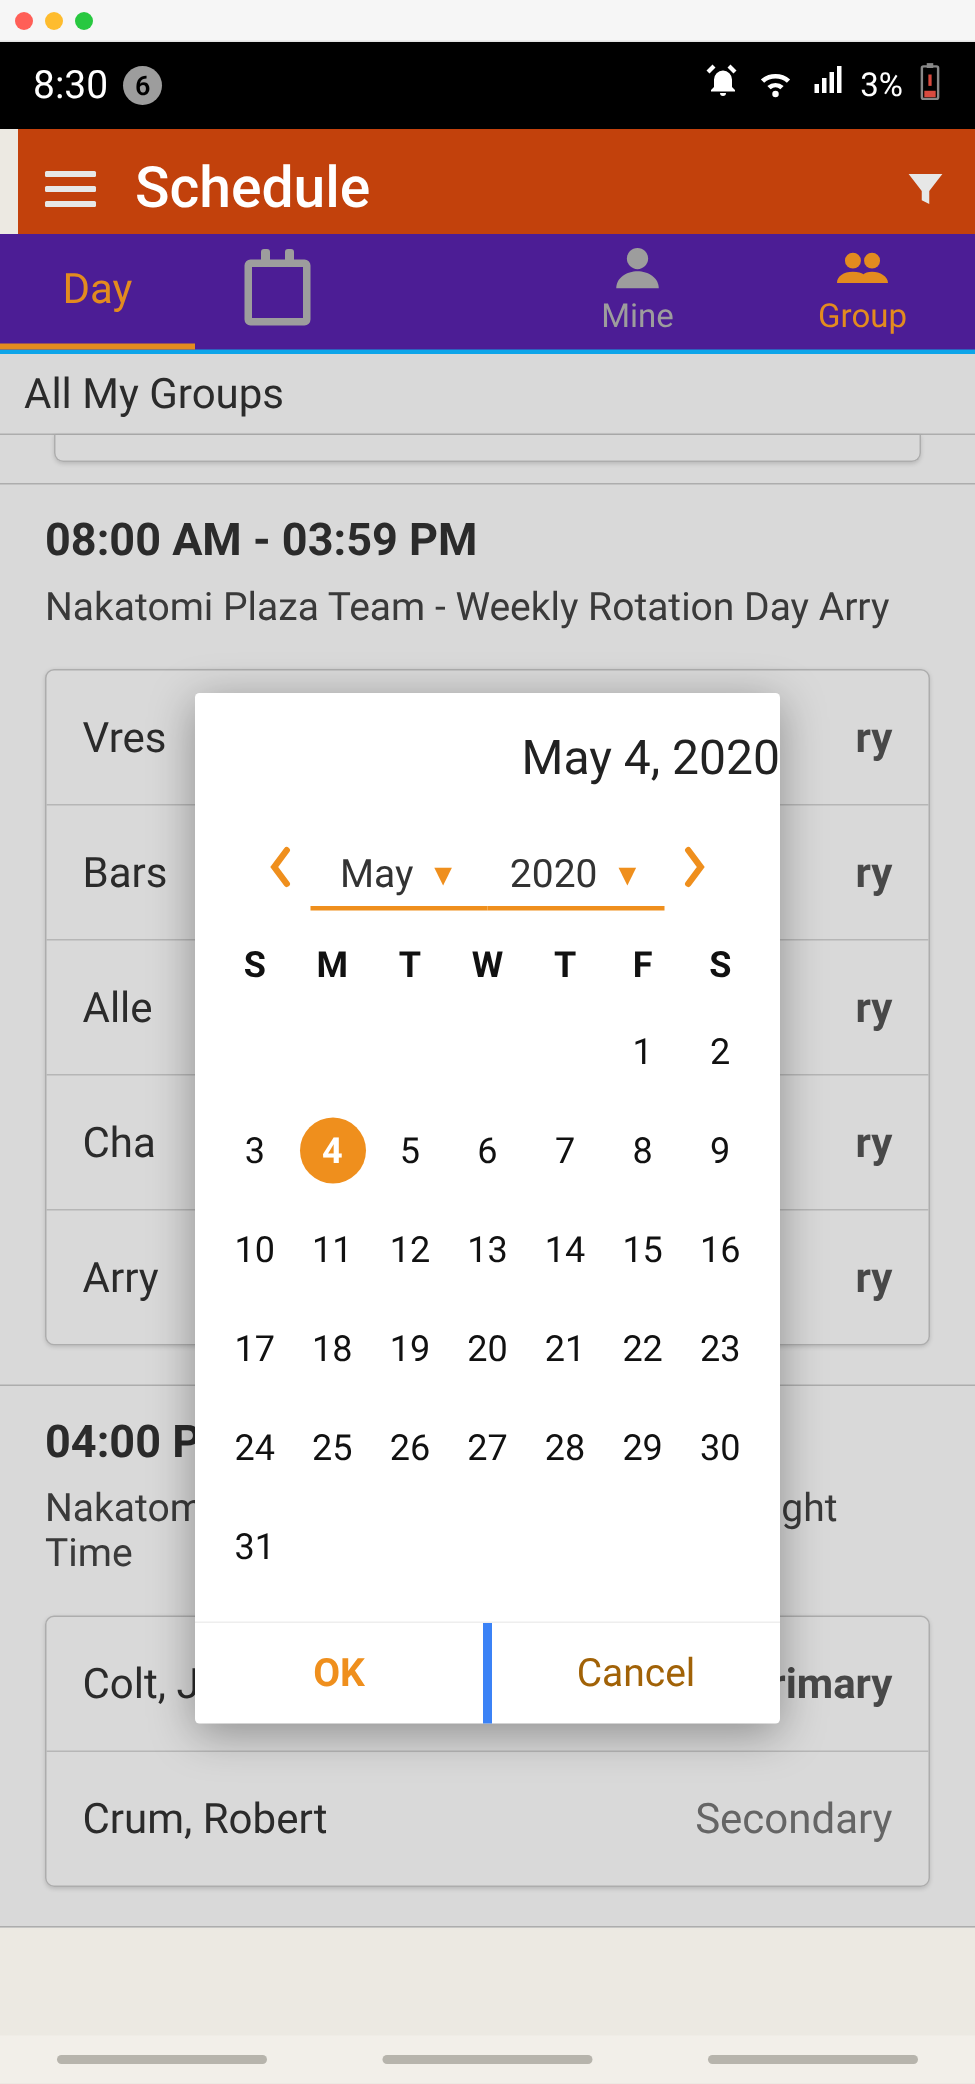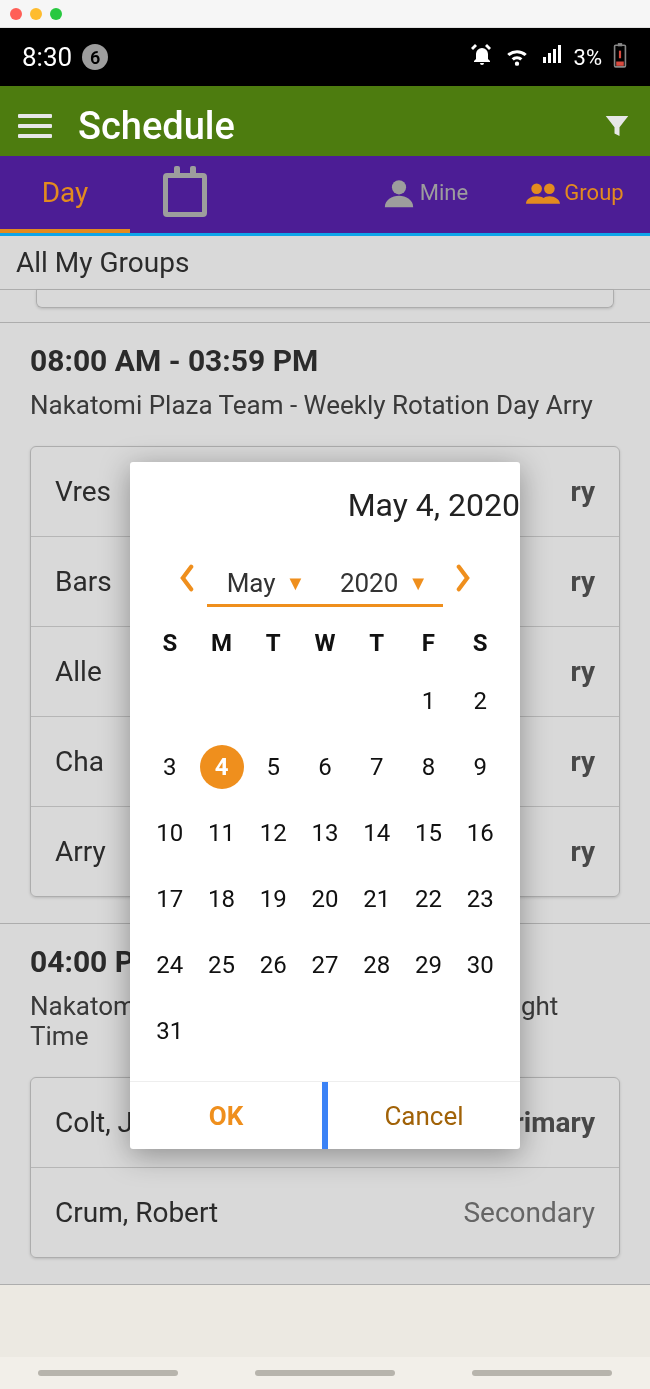--- a/index.html
+++ b/index.html
@@ -11,34 +11,34 @@
 
   .device { position:relative; width:650px; height:1361px; overflow:hidden; background:#ece9e2;}
   
   .status-bar { background:#000; color:#fff; height:58px; display:flex; align-items:center; justify-content:space-between; padding:0 22px; font-size:26px; font-weight:400;}
   .status-left { display:flex; align-items:center; gap:10px;}
   .notif-count{ background:#9d9d9d; color:#000; width:26px; height:26px; border-radius:50%; display:flex; align-items:center; justify-content:center; font-size:18px; font-weight:600;}
   .status-right{ display:flex; align-items:center; gap:10px; font-size:22px;}
   .batt{ fill:#d84a3f; }
 
   
-  .app-header{ background:#4d7c0f; color:#fff; padding:18px 18px 8px 18px;}
+  .app-header{ background:#c2410c; color:#fff; padding:18px 18px 8px 18px;margin-left:12px;}
   .app-header-row{ display:flex; align-items:center; gap:26px;}
   .page-title{ font-size:38px; font-weight:500; flex:1;}
   .hamburger div{ width:34px; height:4px; background:#e7e7e7; margin:6px 0; border-radius:1px;}
   .funnel{ width:30px; height:30px; fill:#e7e7e7;}
 
   .tabs{ background:#4c1d95; display:flex; align-items:flex-end; height:80px; border-bottom:3px solid #0ea5e9;}
   .tab-day{ width:130px; height:100%; display:flex; align-items:center; justify-content:center; font-size:28px; color:#e38b1f; border-bottom:4px solid #e38b1f;}
   .tab-cal{ width:110px; display:flex; align-items:center; justify-content:center; height:100%;}
   .cal-icon{ width:44px; height:44px; border:5px solid #9d9d9d; border-radius:4px; position:relative;}
   .cal-icon::before,.cal-icon::after{content:"";position:absolute;top:-12px;width:6px;height:12px;background:#9d9d9d;border-radius:2px;}
   .cal-icon::before{left:6px;} .cal-icon::after{right:6px;}
   .tab-flex{flex:1;}
-  .tab-item{ width:150px; display:flex; flex-direction:row; align-items:center; justify-content:center; color:#9d9d9d; font-size:22px; gap:4px; height:100%; padding-bottom:4px;}
+  .tab-item{ width:150px; display:flex; flex-direction:column; align-items:center; justify-content:center; color:#9d9d9d; font-size:22px; gap:4px; height:100%; padding-bottom:4px;}
   .tab-item.active{ color:#e38b1f;}
   .person-icon{ width:34px; height:34px; fill:#9d9d9d;}
   .tab-item.active .person-icon{ fill:#e38b1f;}
 
   
   .content{ background:#fff; filter:brightness(0.85); pointer-events:none;}
   .group-head{ font-size:28px; color:#333; padding:10px 16px; border-bottom:1px solid #ccc;}
   .stub-card{ margin:0 36px 14px 36px; height:18px; border:1px solid #ccc; border-top:none; border-radius:0 0 6px 6px; box-shadow:0 1px 3px rgba(0,0,0,.15);}
   .block{ border-top:1px solid #ccc; border-bottom:1px solid #ccc; padding:20px 30px 26px 30px;}
   .time-range{ font-size:30px; font-weight:700; color:#333; margin-bottom:12px;}

